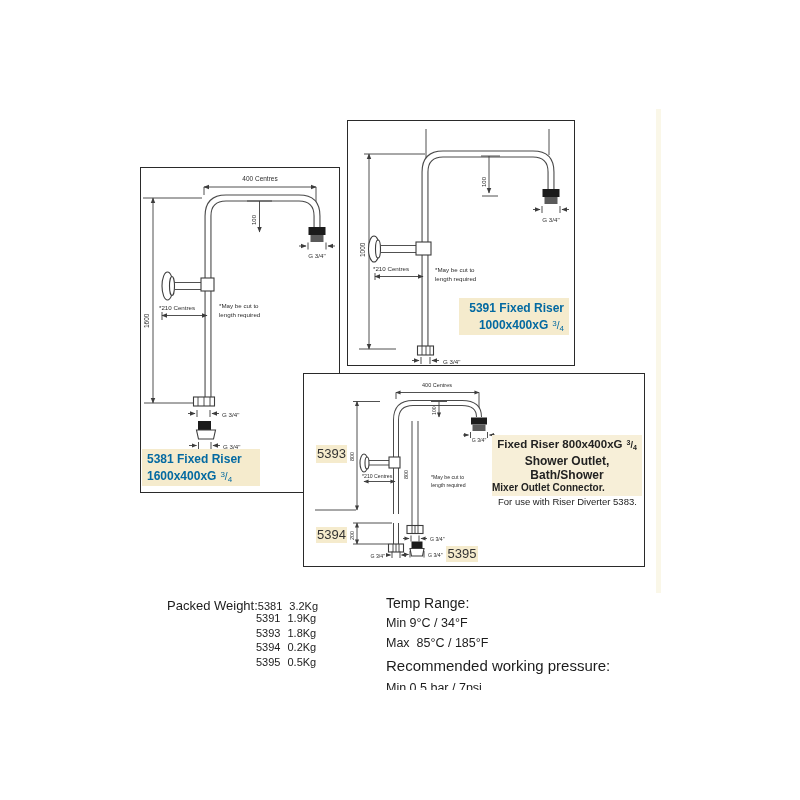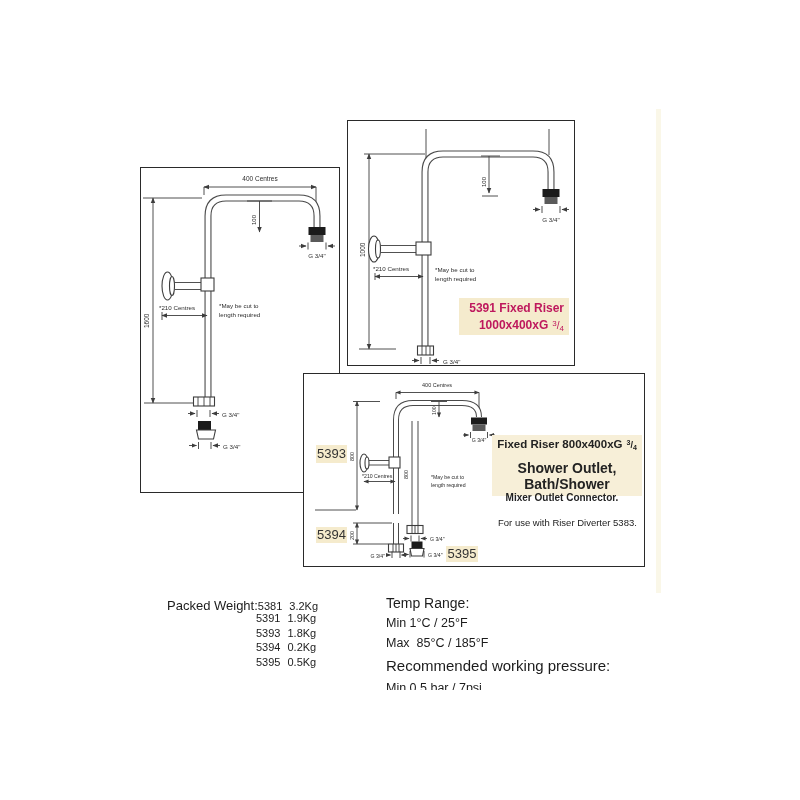--- a/index.html
+++ b/index.html
@@ -15,34 +15,34 @@
   .pipe-o{stroke:#4a4a4a;stroke-width:7;fill:none}
   .pipe-i{stroke:#fff;stroke-width:4.8;fill:none}
   .pipe-o3{stroke:#4a4a4a;stroke-width:6;fill:none}
   .pipe-i3{stroke:#fff;stroke-width:4;fill:none}
   .pipe-o35{stroke:#4a4a4a;stroke-width:7;fill:none}
   .pipe-i35{stroke:#fff;stroke-width:5;fill:none}
   .fit{fill:#fff;stroke:#3d3d3d;stroke-width:1.1}
   .lbl{fill:#2c2c2c;font-family:"Liberation Sans",sans-serif}
   .t65{font-size:6.5px}.t62{font-size:6.2px}.t60{font-size:6px}.t55{font-size:5.5px}.t52{font-size:5.2px}
   .mid{text-anchor:middle}.end{text-anchor:end}
-  .clabel{position:absolute;background:#f5ebcd;color:#be185d}
+  .clabel{position:absolute;background:#f5ebcd;color:#0369a1}
   .cl1,.cl2{font-size:12px;font-weight:600;line-height:16px}
   .right{text-align:right;padding-right:5px}
   .fr{font-size:10px;margin-left:4px;font-weight:400}
   .fr sup{font-size:8px;vertical-align:3px}
   .fr sub{font-size:8px;vertical-align:-2px}
   .code-label{position:absolute;background:#f5ebcd;color:#333;font-size:13px;font-weight:500;text-align:center}
   .panel{position:absolute;background:#f7efd8;color:#222;padding-top:3px}
   .p1{font-size:11.5px;font-weight:700;text-align:center}
   .p1 .fr{font-size:9px;font-weight:700}
   .p1 .fr sup{font-size:7px}.p1 .fr sub{font-size:7px}
-  .p2{font-size:14px;font-weight:700;text-align:center;margin-top:9px}
-  .p3{font-size:10px;font-weight:700;text-align:center;padding-right:10px}
-  .p4{font-size:9.5px;text-align:left;padding-left:6px;margin-top:14px}
+  .p2{font-size:12px;font-weight:700;text-align:center;margin-top:3px}
+  .p3{font-size:10px;font-weight:700;text-align:left;padding-right:10px}
+  .p4{font-size:9.5px;text-align:left;padding-left:6px;margin-top:3px}
   .specs{color:#1c1c1c}
   .pw-label{font-size:13px}
   .pw-code,.pw-val{font-size:11px}
   .pw-val{margin-left:7px}
   .pw-row{line-height:14.6px;font-size:12.5px}
   .t-title{font-size:14px}
   .t-line{font-size:12.5px;white-space:pre}
   .p-title{font-size:15px}
   .clip{overflow:hidden}
 </style>
@@ -124,20 +124,24 @@
       <path d="M55.5,262 L74.5,262 L72.5,271 L57.5,271 Z" class="fit"></path>
     </g>
     <g>
       <line class="dim" x1="57.5" y1="274" x2="57.5" y2="281"></line>
       <line class="dim" x1="70" y1="274" x2="70" y2="281"></line>
       <line class="dim" x1="48" y1="277.5" x2="55.5" y2="277.5" marker-end="url(#a1)"></line>
       <line class="dim" x1="79" y1="277.5" x2="72" y2="277.5" marker-end="url(#a1)"></line>
       <text class="lbl t62" x="82" y="280.5">G 3/4"</text>
     </g>
   </svg>
+  <div class="clabel" style="left:1px;top:281px;width:118px;height:37px;padding:2px 0 0 5px">
+    <div class="cl1">5381 Fixed Riser</div>
+    <div class="cl2"><span>1600x400xG</span><span class="fr"><sup>3</sup><span>/</span><sub>4</sub></span></div>
+  </div>
 </div>
 
 <div class="dbox" id="d2" style="left:347px;top:120px;width:228px;height:246px">
   <svg width="225" height="243" viewBox="0 0 225 243">
     <defs>
       <marker id="a2" viewBox="0 0 10 10" refX="8.5" refY="5" markerWidth="6.5" markerHeight="6.5" orient="auto-start-reverse">
         <path d="M0,1.2 L9.5,5 L0,8.8 z" fill="#3d3d3d"></path>
       </marker>
     </defs>
     <g>
@@ -324,18 +328,18 @@
   <span class="pw-label">Packed Weight:</span><span class="pw-code">5381</span><span class="pw-val">3.2Kg</span>
 </div>
 <div class="abs specs" style="left:256px;top:611px">
   <div class="pw-row"><span class="pw-code">5391</span><span class="pw-val">1.9Kg</span></div>
   <div class="pw-row"><span class="pw-code">5393</span><span class="pw-val">1.8Kg</span></div>
   <div class="pw-row"><span class="pw-code">5394</span><span class="pw-val">0.2Kg</span></div>
   <div class="pw-row"><span class="pw-code">5395</span><span class="pw-val">0.5Kg</span></div>
 </div>
 
 <div class="abs specs t-title" style="left:386px;top:595px">Temp Range:</div>
-<div class="abs specs t-line" style="left:386px;top:616px">Min 1°C / 25°F</div>
+<div class="abs specs t-line" style="left:386px;top:616px">Min 9°C / 34°F</div>
 <div class="abs specs t-line" style="left:386px;top:636px">Max  85°C / 185°F</div>
 <div class="abs specs p-title" style="left:386px;top:657px">Recommended working pressure:</div>
 <div class="abs specs clip" style="left:386px;top:678px;height:12px;width:220px">
   <span class="t-line">Min 0.5 bar / 7psi</span>
 </div>
 
 </body></html>

